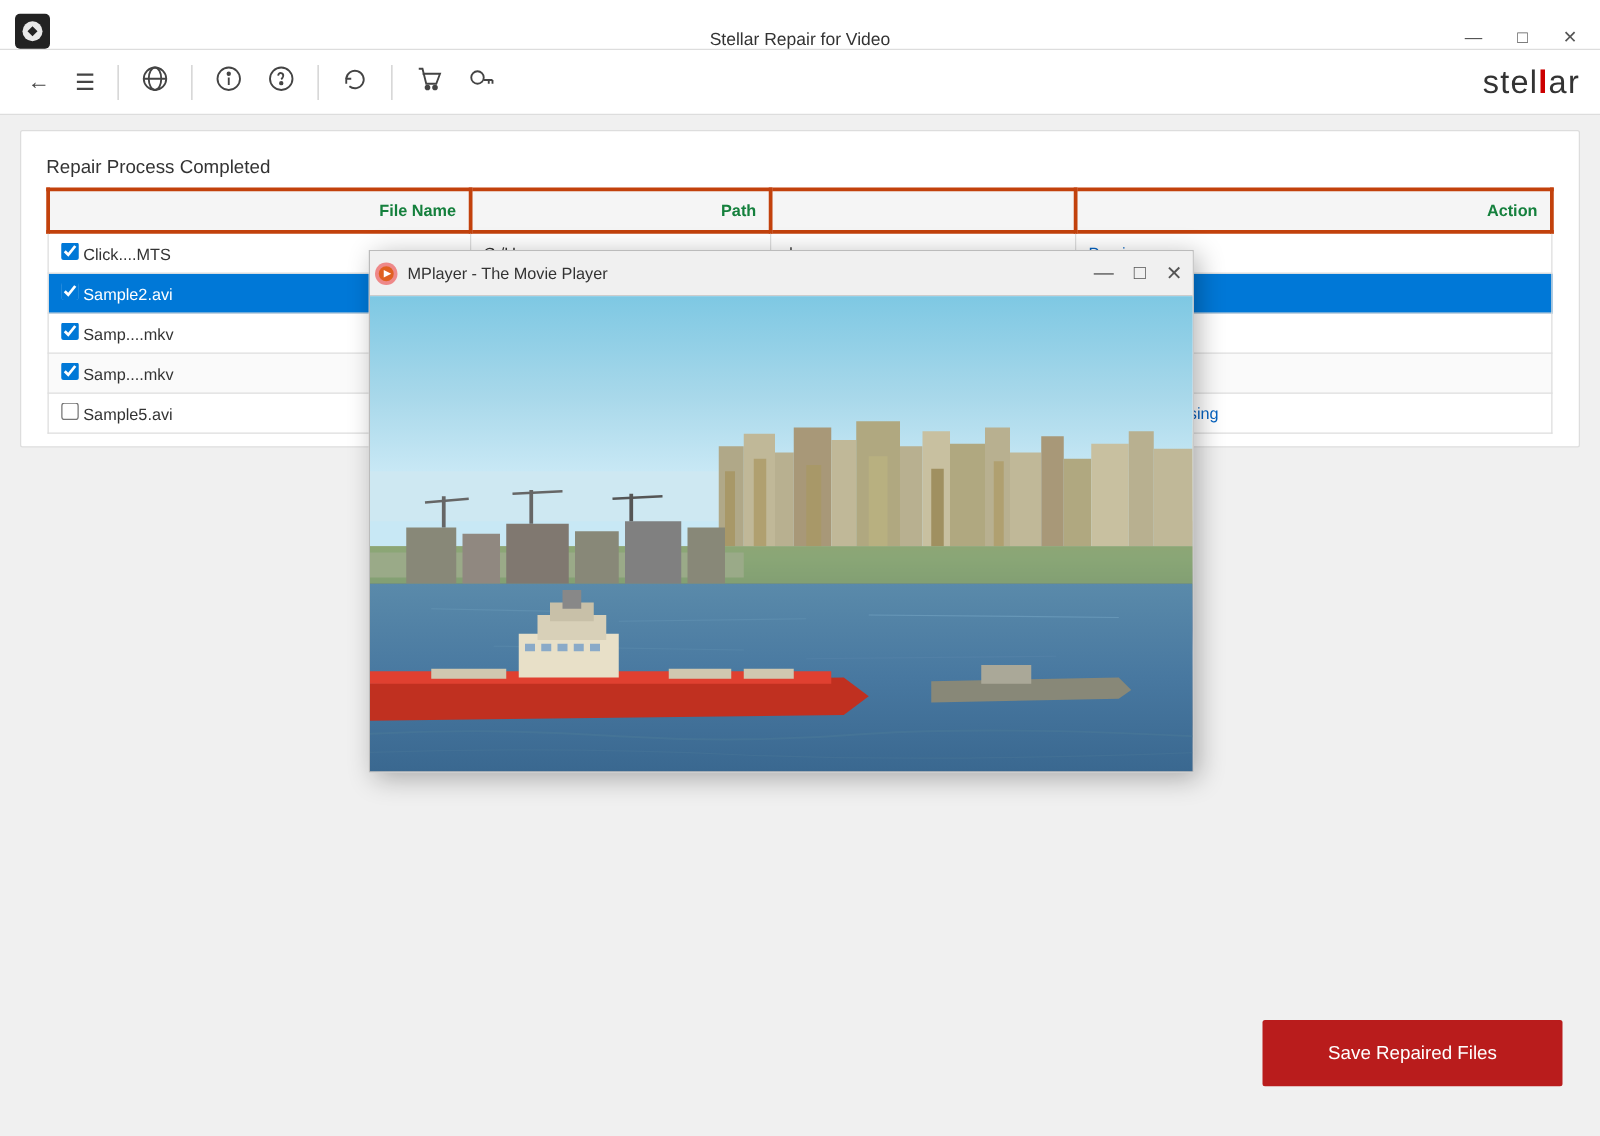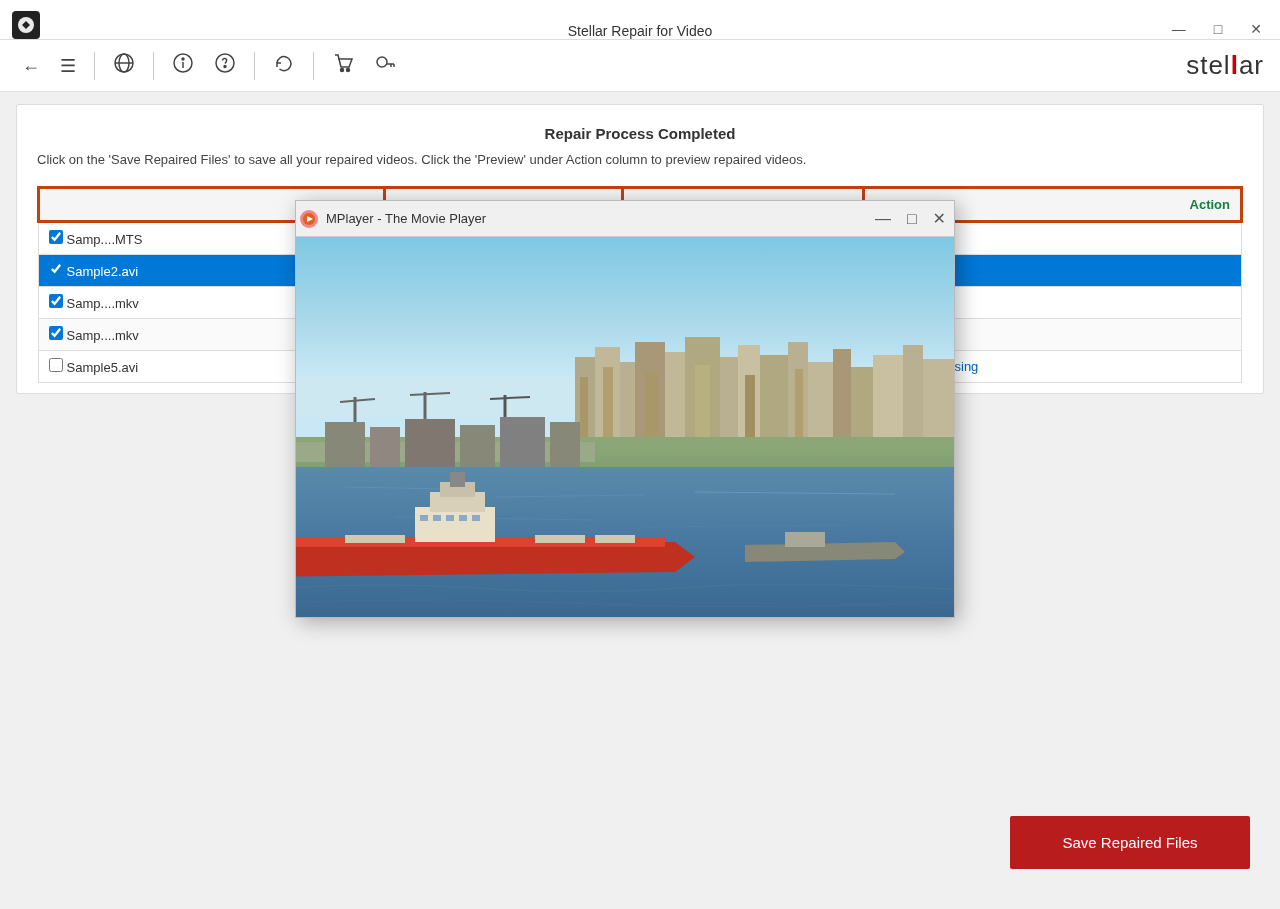--- a/index.html
+++ b/index.html
@@ -90,24 +90,23 @@
     
     .main-content {
       background: #ffffff;
       padding: 20px 20px 10px 20px;
       margin: 12px 16px;
       border: 1px solid #ddd;
       border-radius: 2px;
     }
     .repair-title {
       font-size: 15px;
-      font-weight: bold;
+      font-weight: normal;
       color: #333;
       margin-bottom: 8px;
-      text-align: center;
     }
     .repair-desc {
       font-size: 13px;
       color: #444;
       line-height: 1.5;
       margin-bottom: 16px;
     }
     .select-all-row {
       display: flex;
       align-items: center;
@@ -342,35 +341,34 @@
     </svg>
   </span>
 
   <div class="stellar-brand">
     stel<span style="color:#cc0000; font-weight:bold;">l</span>ar
   </div>
 </div>
 
 <div class="main-content">
   <div class="repair-title">Repair Process Completed</div>
-  <div class="repair-desc">Click on the 'Save Repaired Files' to save all your repaired videos. Click the 'Preview' under Action column to preview repaired videos.</div>
 
 
   <table class="file-table">
     <thead>
       <tr>
         <th>File Name</th>
         <th>Path</th>
         <th style="min-width:80px;"></th>
         <th>Action</th>
       </tr>
     </thead>
     <tbody id="table-body">
     <tr class="row-normal">
-          <td><input type="checkbox" class="cb" checked="" style=""><span> Samp....MTS</span></td>
+          <td><input type="checkbox" class="cb" checked="" style=""><span> Click....MTS</span></td>
           <td>C:/Use...e</td>
           <td>d</td>
           <td><a class="preview-link" href="#">Preview</a></td>
         </tr>
         <tr class="row-selected">
           <td><input type="checkbox" class="cb" checked="" style=""><span> Sample2.avi</span></td>
           <td>C:/User....</td>
           <td>d</td>
           <td><a class="preview-link" href="#">Preview</a></td>
         </tr>

